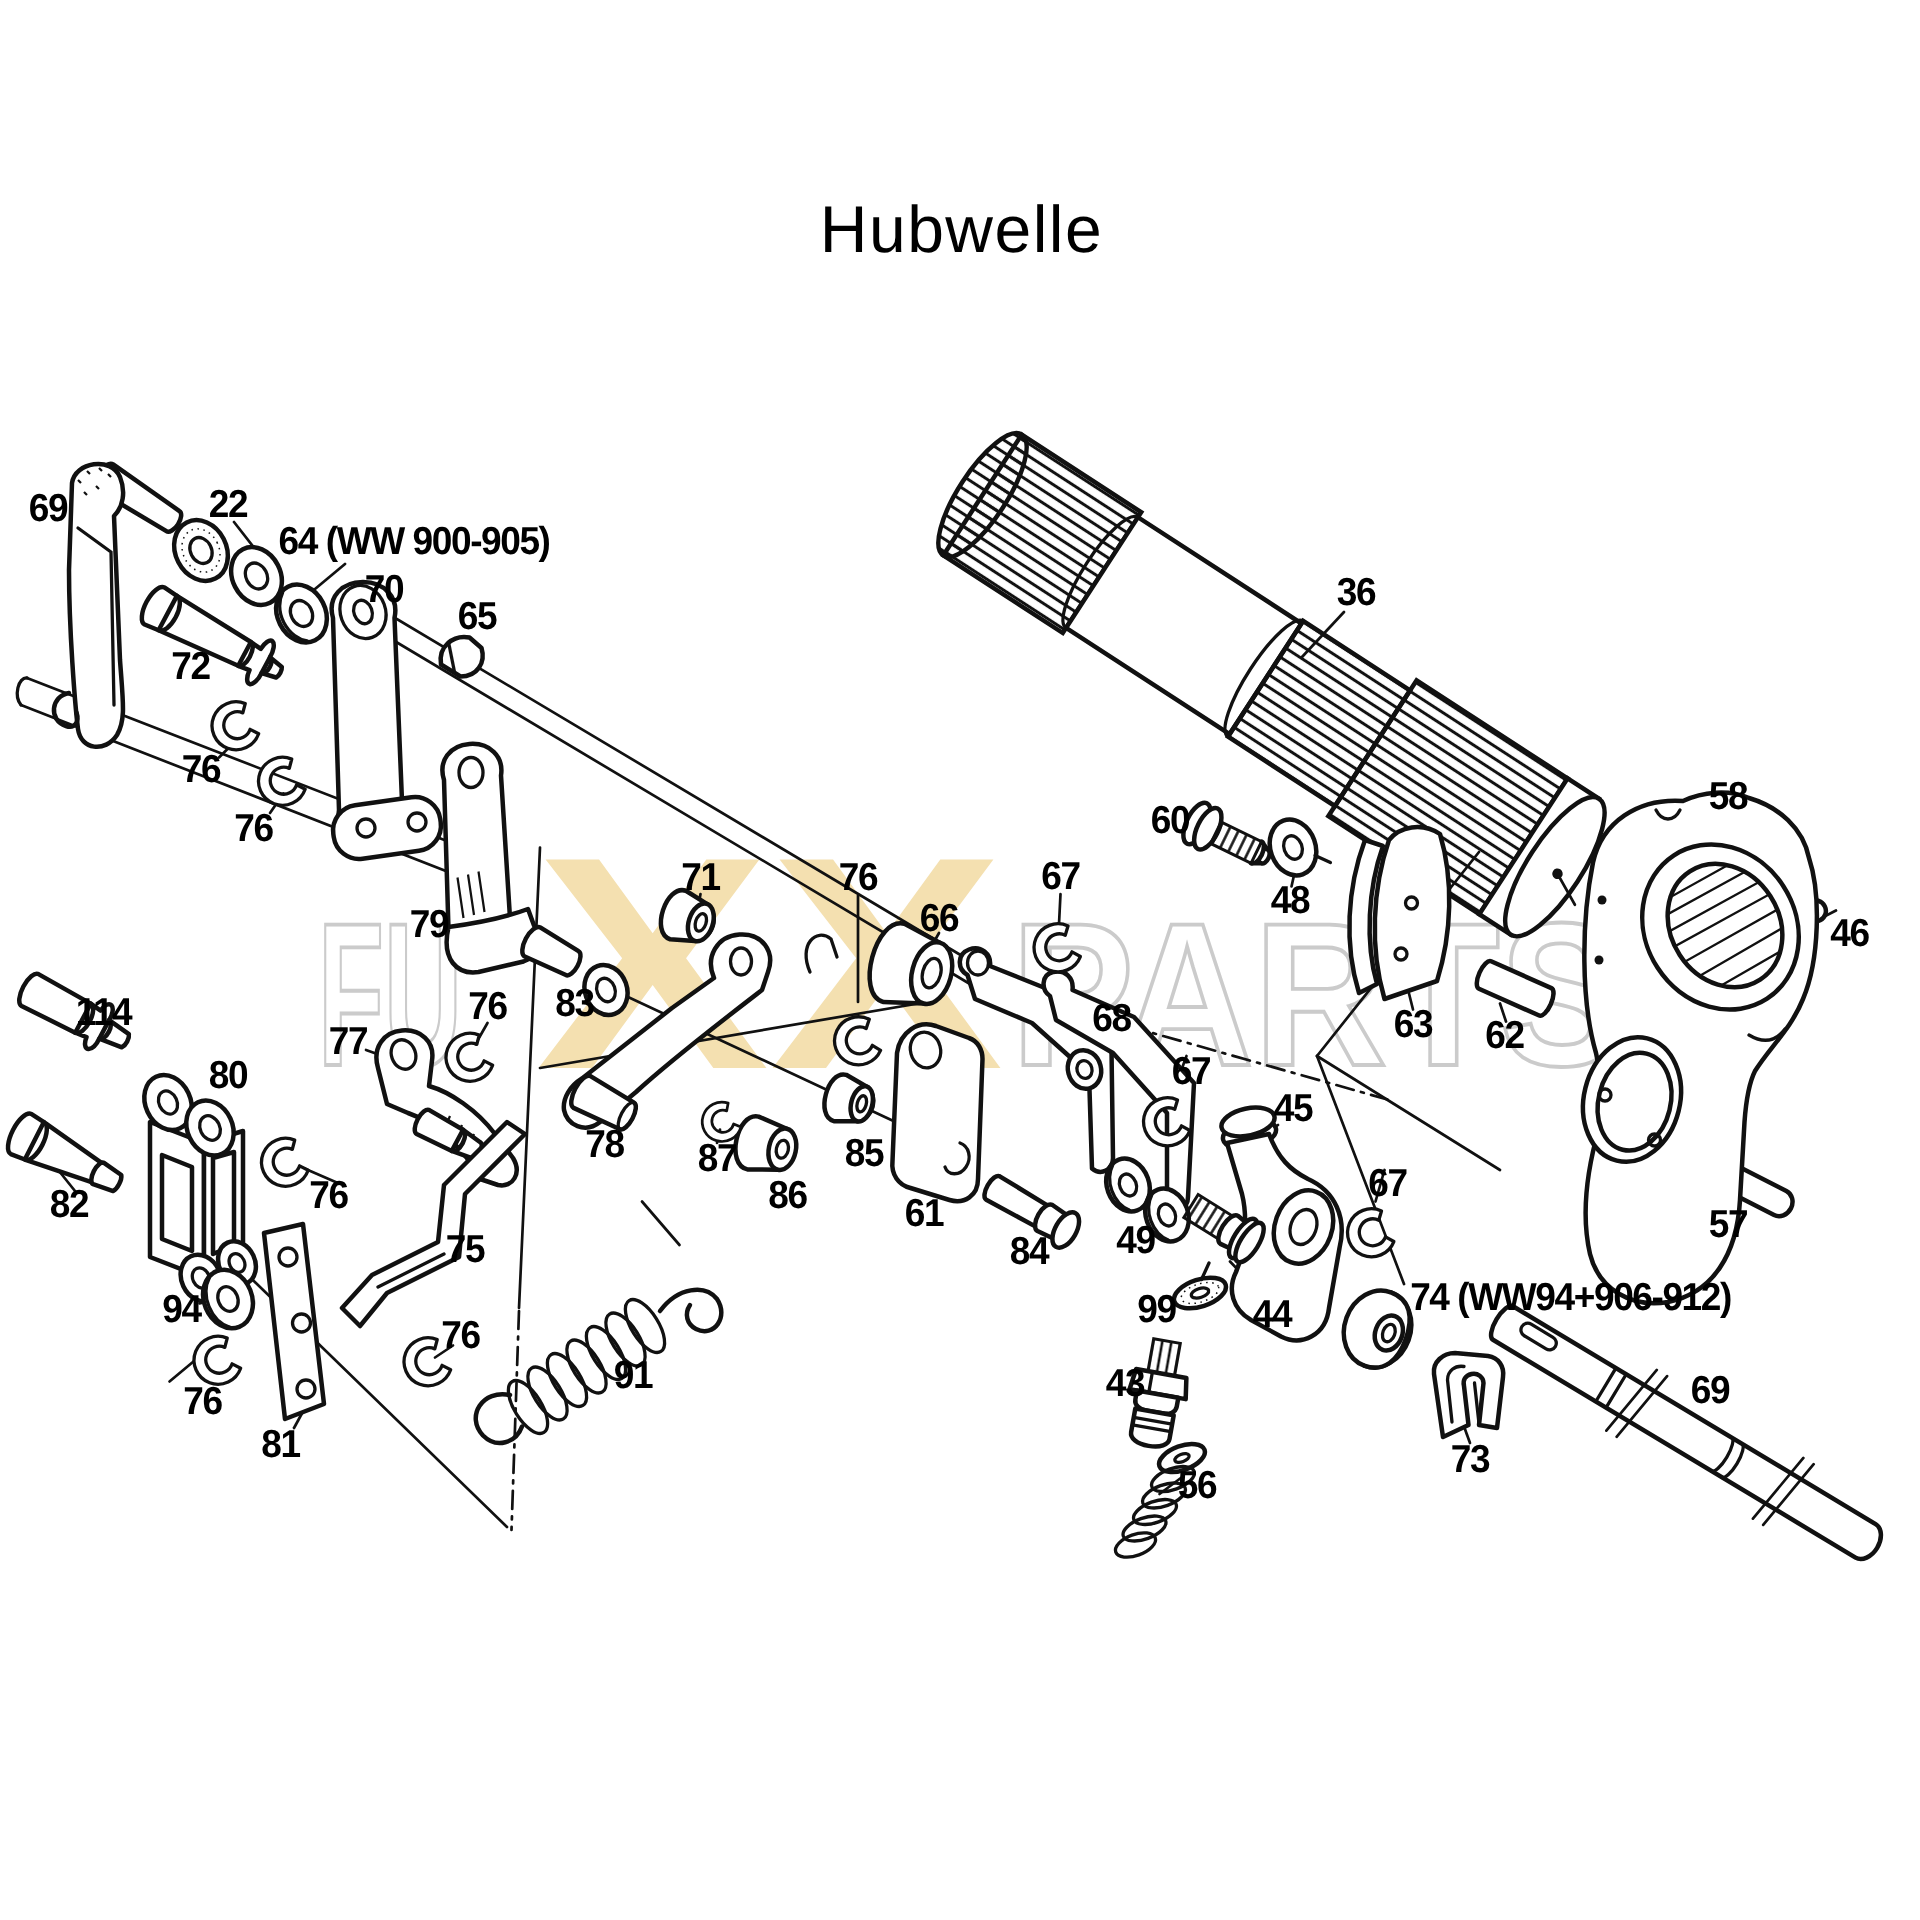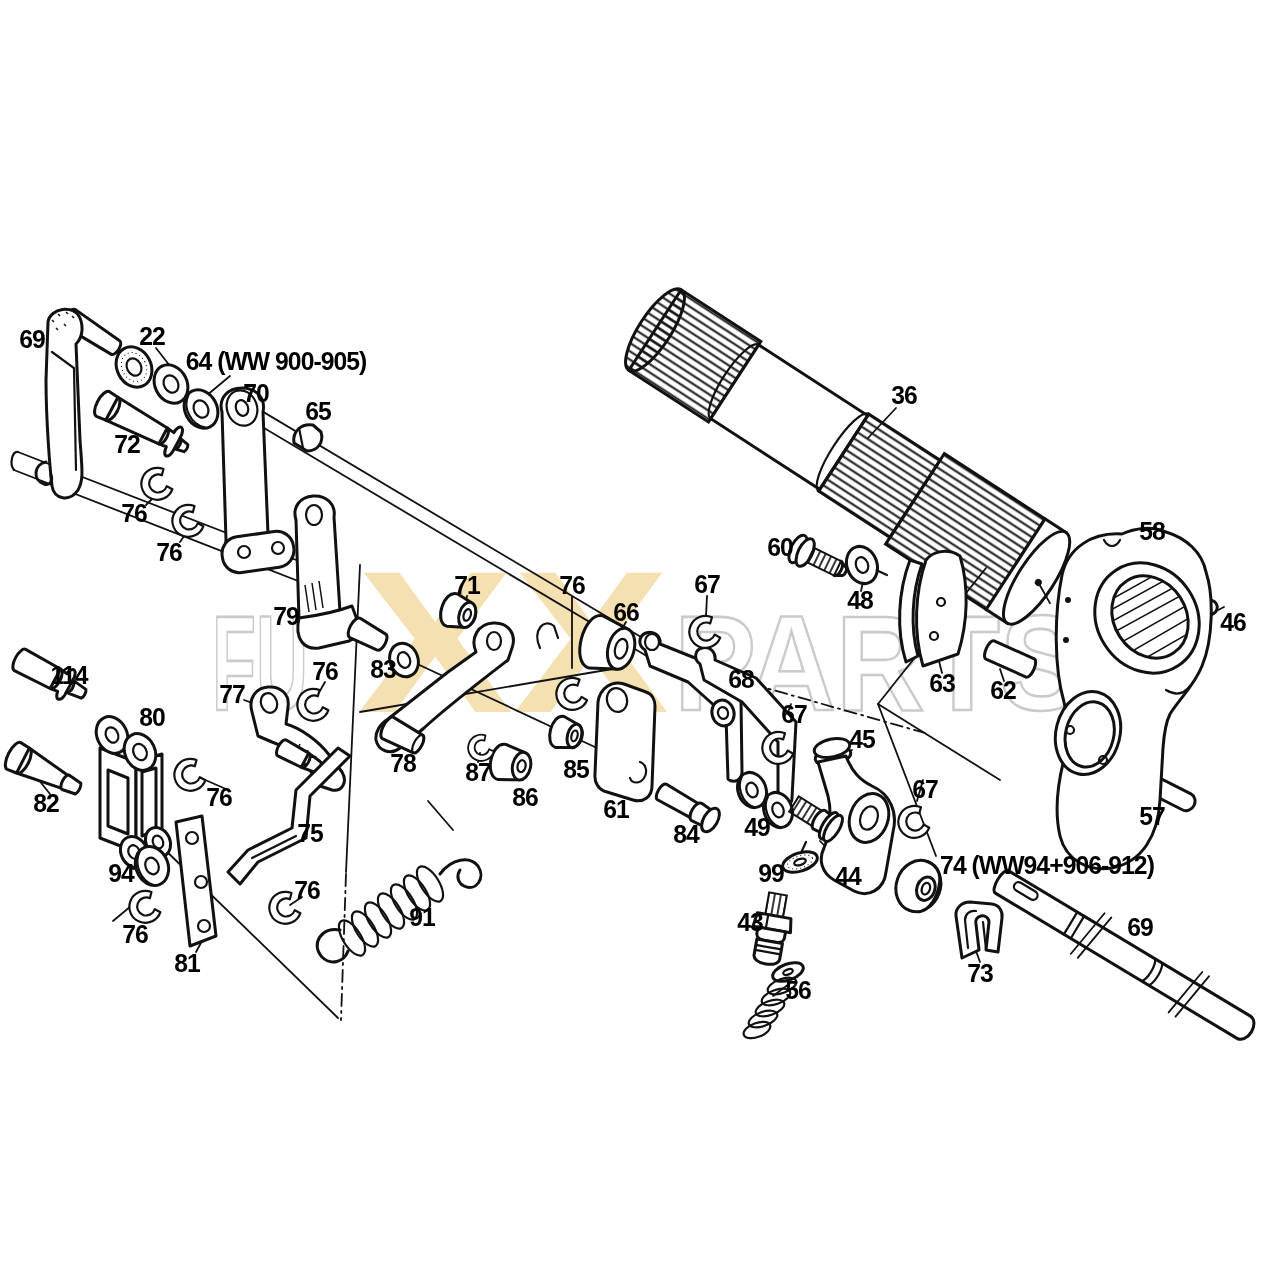--- a/index.html
+++ b/index.html
@@ -463,20 +463,21 @@
         </g>
     <circle cx="1068" cy="600" r="3" fill="#111"></circle>
     <circle cx="1066" cy="640" r="3" fill="#111"></circle>
     <circle cx="1103" cy="760" r="4" class="l2"></circle>
     <circle cx="1070" cy="730" r="4" class="l2"></circle>
     <path class="l2" d="M1104,540 C1108,548 1116,548 1120,540"></path>
     <path class="l2" d="M1166,690 C1176,696 1184,694 1190,686"></path>
   </g>
 </svg>
 
+<div class="title">Hubwelle</div>
 <div class="callout-layer">
       <div class="callout" style="left: 32px; top: 339px;">69</div>
       <div class="callout" style="left: 152px; top: 336px;">22</div>
       <div class="callout" style="left: 276px; top: 361px;">64 (WW 900-905)</div>
       <div class="callout" style="left: 256px; top: 393px;">70</div>
       <div class="callout" style="left: 318px; top: 411px;">65</div>
       <div class="callout" style="left: 127px; top: 444px;">72</div>
       <div class="callout" style="left: 134px; top: 513px;">76</div>
       <div class="callout" style="left: 169px; top: 552px;">76</div>
       <div class="callout" style="left: 286px; top: 616px;">79</div>

